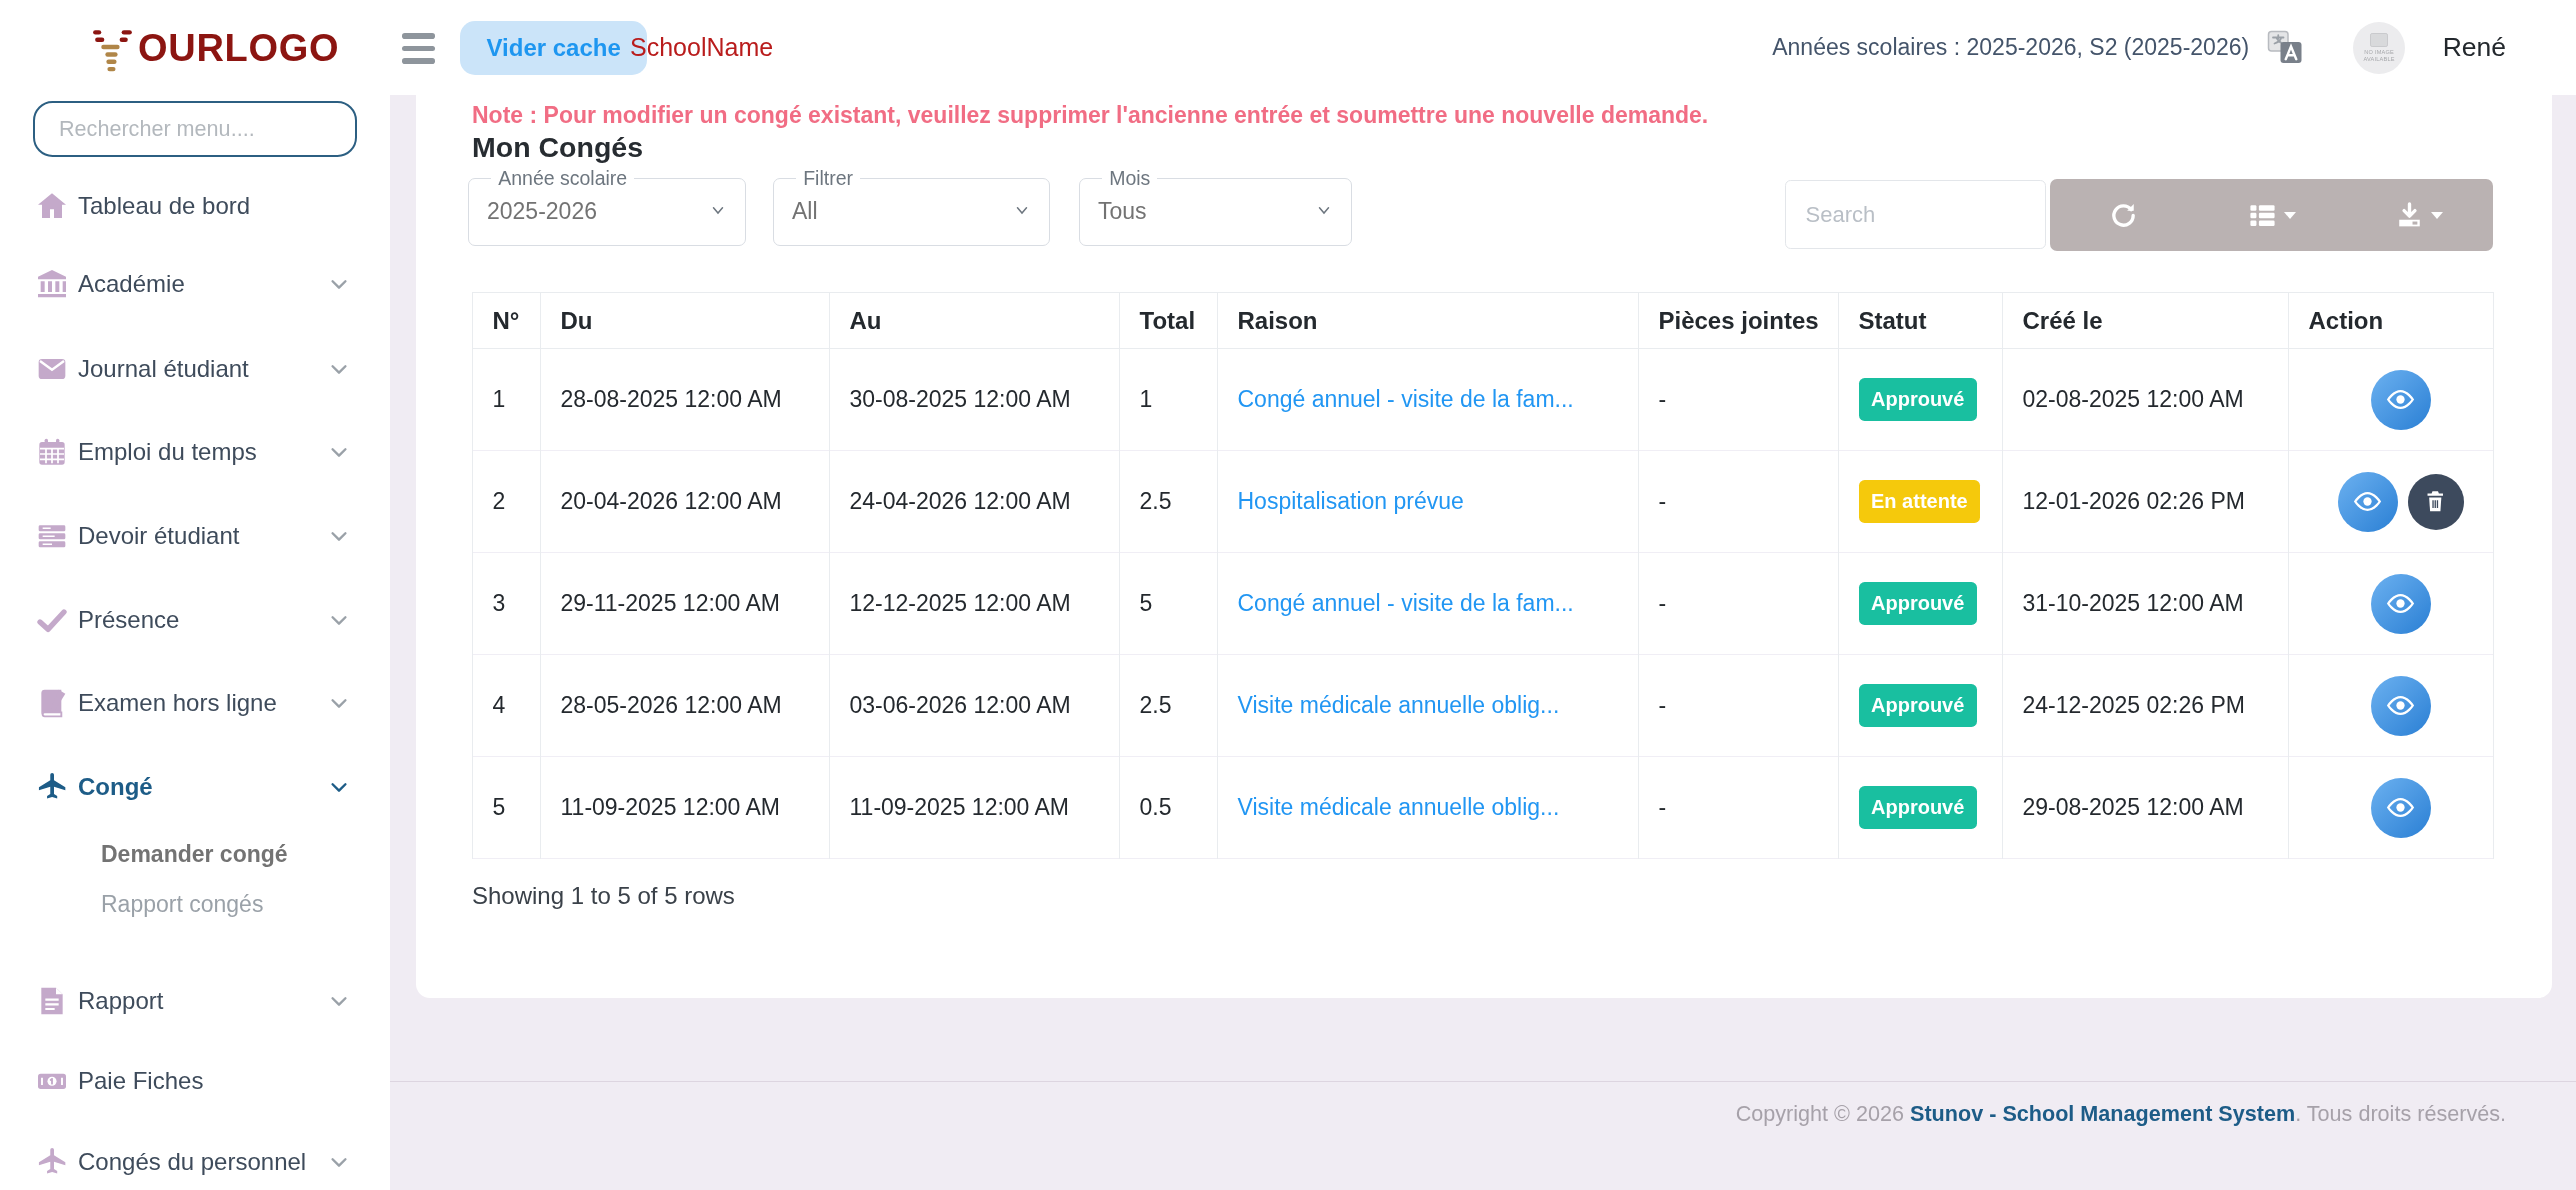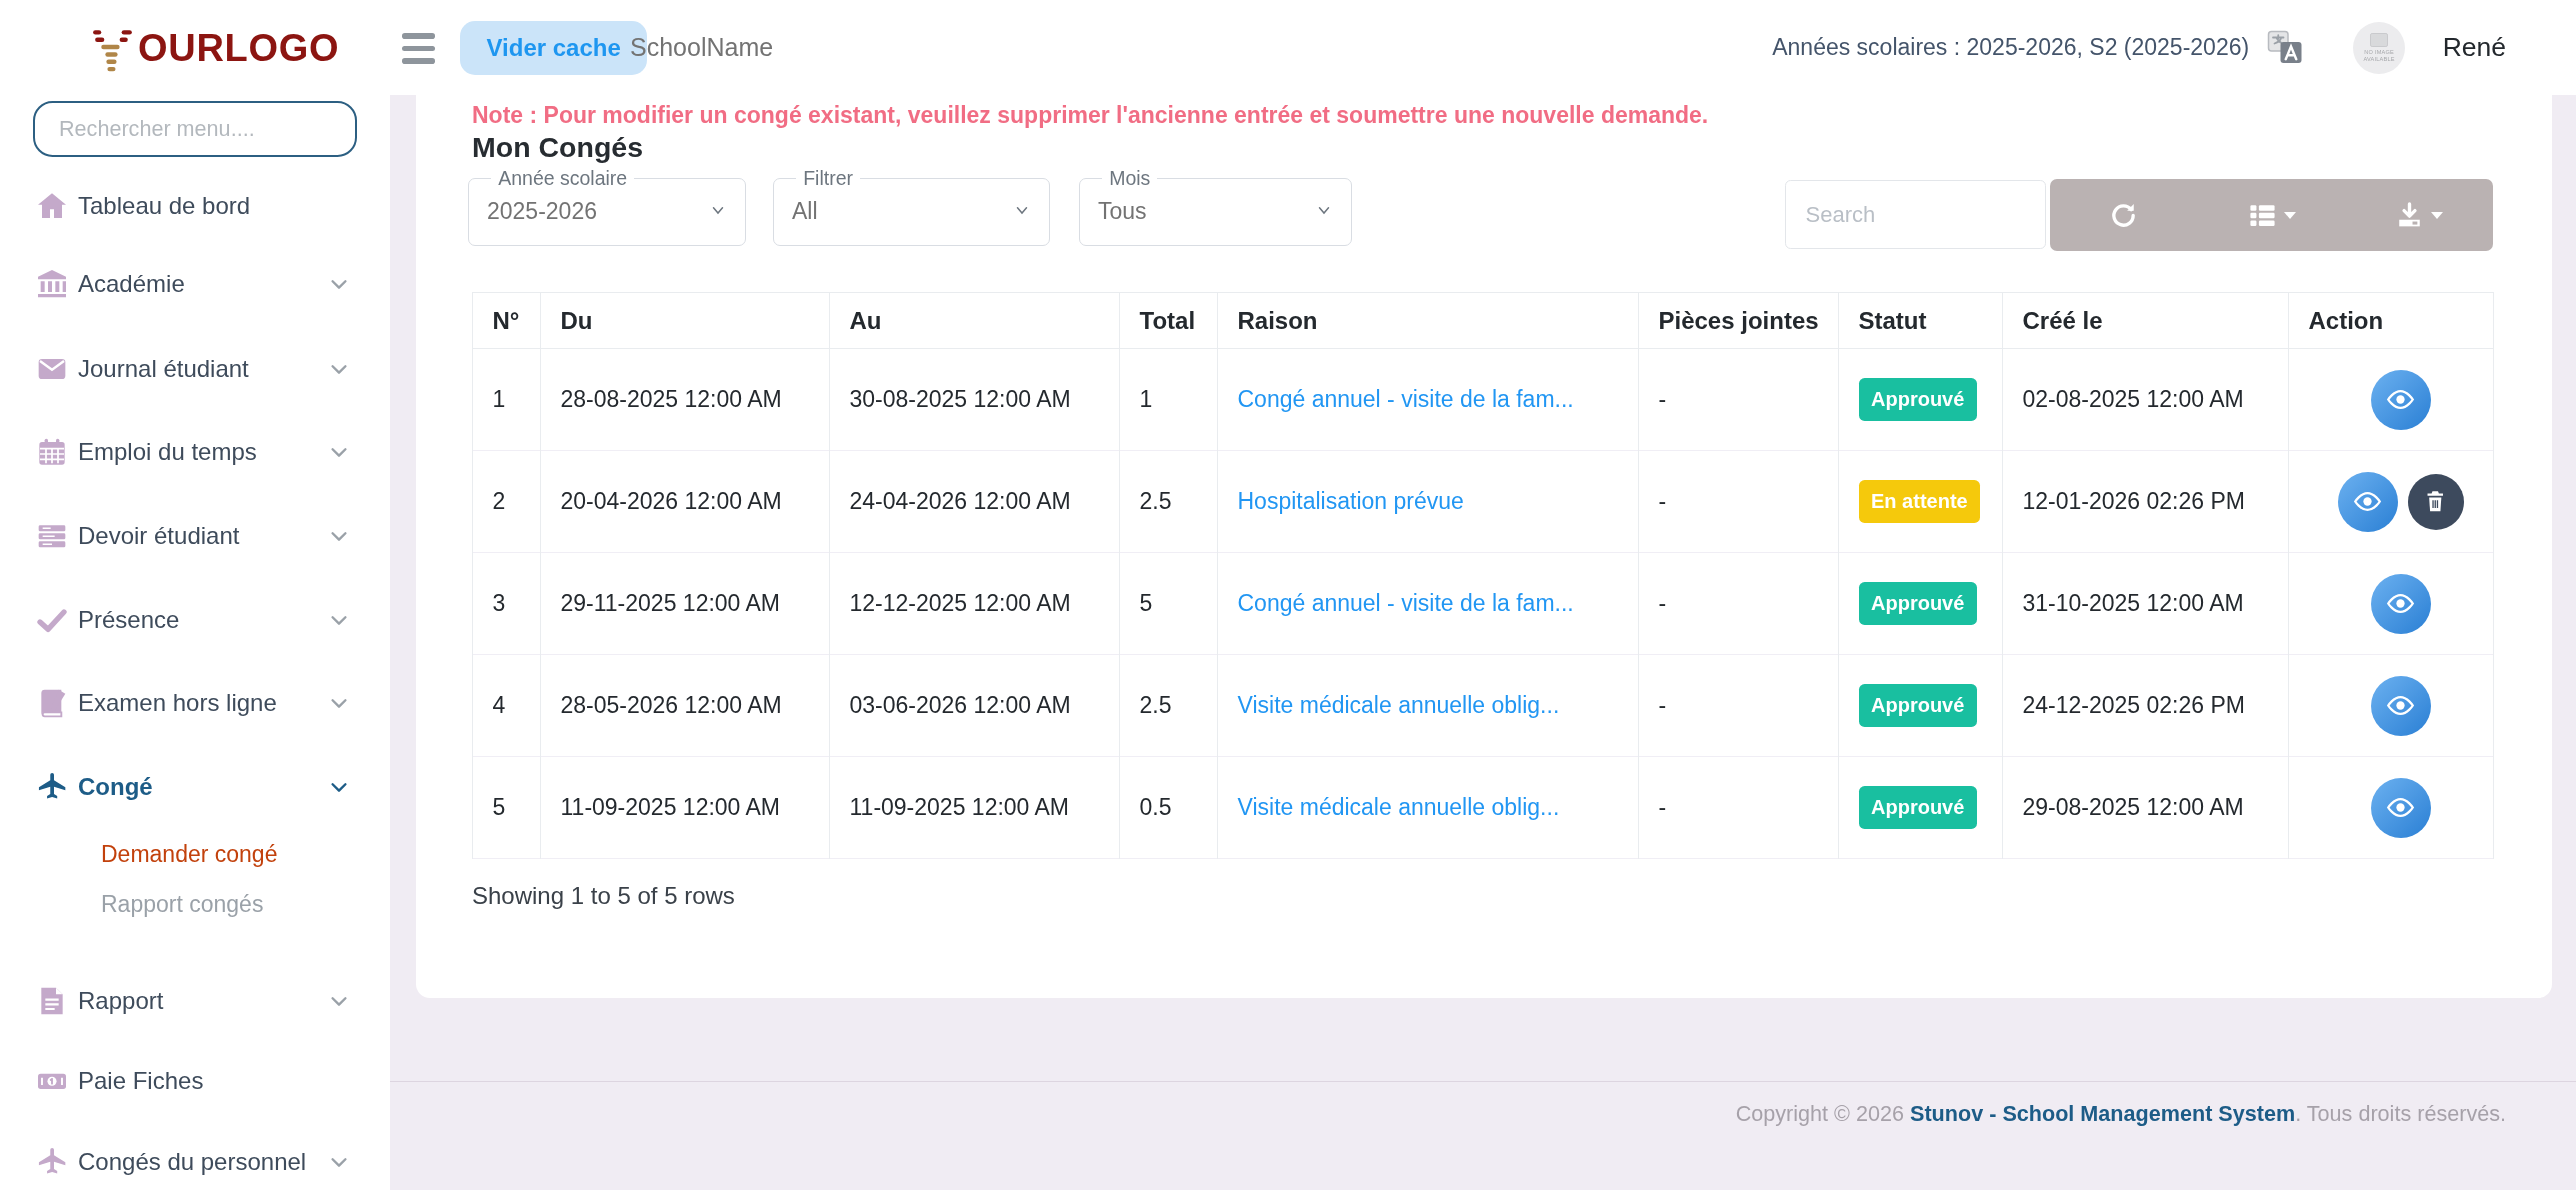--- a/index.html
+++ b/index.html
@@ -7,21 +7,21 @@
   body { font-family:"Liberation Sans", sans-serif; background:#f0ecf3; }
   .screen { position:relative; width:2576px; height:1191px; overflow:hidden; background:#f0ecf3; }
 
   
   .topbar { position:absolute; top:0; left:0; width:2576px; height:95px; background:#ffffff; z-index:5; }
   .logo { position:absolute; left:89px; top:24px; display:flex; align-items:center; }
   .logo-text { font-size:38px; font-weight:800; letter-spacing:0.7px; color:#8c1511; }
   .hamburger { position:absolute; left:402px; top:33px; width:33px; height:31px; display:flex; flex-direction:column; justify-content:space-between; cursor:pointer; }
   .hamburger span { display:block; width:33px; height:5.6px; border-radius:2.8px; background:#8e959c; }
   .clear-cache { position:absolute; left:460px; top:21px; height:54px; padding:0 26.5px; background:#cbe4f9; border:none; border-radius:15px; color:#1e96f0; font-size:24px; font-weight:700; font-family:inherit; display:flex; align-items:center; }
-  .school-name { position:absolute; left:630px; top:0; height:95px; display:flex; align-items:center; font-size:25px; color:#737373; }
+  .school-name { position:absolute; left:630px; top:0; height:95px; display:flex; align-items:center; font-size:25px; color:#b91c1c; }
   .topbar-right { position:absolute; right:70px; top:0; height:95px; display:flex; align-items:center; gap:18px; }
   .years-text { font-size:23px; color:#44546a; }
   .translate-btn { width:36px; height:36px; display:flex; align-items:center; justify-content:center; }
   .avatar { width:52px; height:52px; border-radius:50%; background:#ececee; margin-left:32px; display:flex; flex-direction:column; align-items:center; justify-content:center; overflow:hidden; }
   .avatar .noimg-glyph { width:18px; height:14px; border:1.4px solid #c9cacd; border-radius:2.1px; position:relative; background:#d8d9db; }
   .avatar .noimg-text { font-size:5.6px; line-height:6.3px; color:#a7a8ab; text-align:center; margin-top:2.1px; letter-spacing:0.2px; white-space:pre-line; }
   .user-name { font-size:26.5px; color:#23282d; margin-left:19.5px; }
 
   
   .sidebar { position:absolute; left:0; top:95px; width:390px; height:1095px; background:#ffffff; z-index:4; }
@@ -31,21 +31,21 @@
   .nav-item .nicon { position:absolute; left:35px; width:33px; height:33px; display:flex; align-items:center; justify-content:center; }
   .nav-item .nicon svg { width:32px; height:32px; fill:#c4a9ca; }
   .nav-item .nlabel { position:absolute; left:78px; font-size:24px; color:#3e4b5b; white-space:nowrap; }
   .nav-item .nchev { position:absolute; right:40px; width:22px; height:22px; }
   .nav-item .nchev svg { width:22px; height:22px; stroke:#9aa1a8; fill:none; stroke-width:2.6; stroke-linecap:round; stroke-linejoin:round; }
   .nav-item.active .nicon svg { fill:#1d5c87; }
   .nav-item.active .nlabel { color:#1d5c87; font-weight:700; }
   .nav-item.active .nchev svg { stroke:#1d5c87; }
   .nav-sub { position:absolute; left:0; width:390px; height:49px; display:flex; align-items:center; cursor:pointer; }
   .nav-sub .nlabel { position:absolute; left:101px; font-size:23px; color:#9aa1a8; white-space:nowrap; }
-  .nav-sub.active .nlabel { color:#c2410c; font-weight:400; }
+  .nav-sub.active .nlabel { color:#737373; font-weight:700; }
 
   
   .main { position:absolute; left:390px; top:95px; width:2186px; height:1095px; background:#f0ecf3; }
   .card { position:absolute; left:26px; top:0; width:2136px; height:903px; background:#ffffff; border-radius:0 0 14px 14px; }
 
   .note { position:absolute; left:56px; top:7px; font-size:23px; font-weight:700; color:#f16d84; }
   .page-title { position:absolute; left:56px; top:36px; font-size:28.5px; font-weight:700; color:#272c31; }
 
   fieldset.filter { position:absolute; top:72px; height:79px; border:1.4px solid #d9dde3; border-radius:7px; background:#fff; padding:0 18px; }
   fieldset.filter legend { font-size:19.5px; color:#6d767f; padding:0 7px; margin-left:4.2px; }

